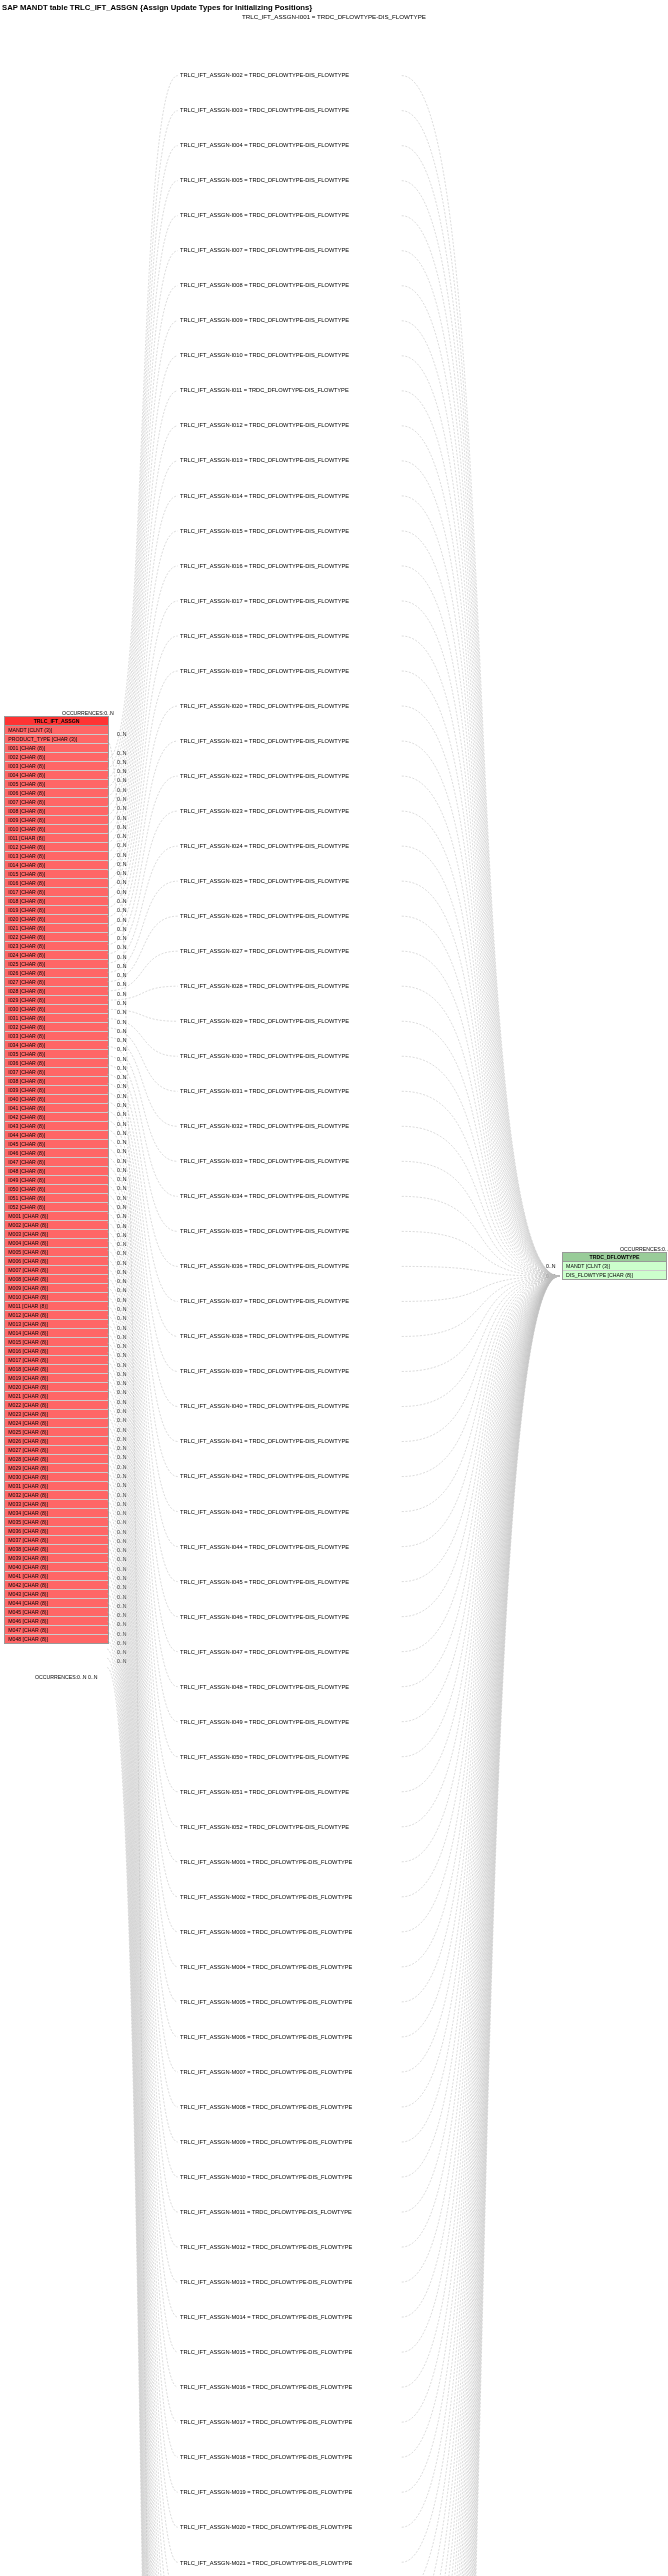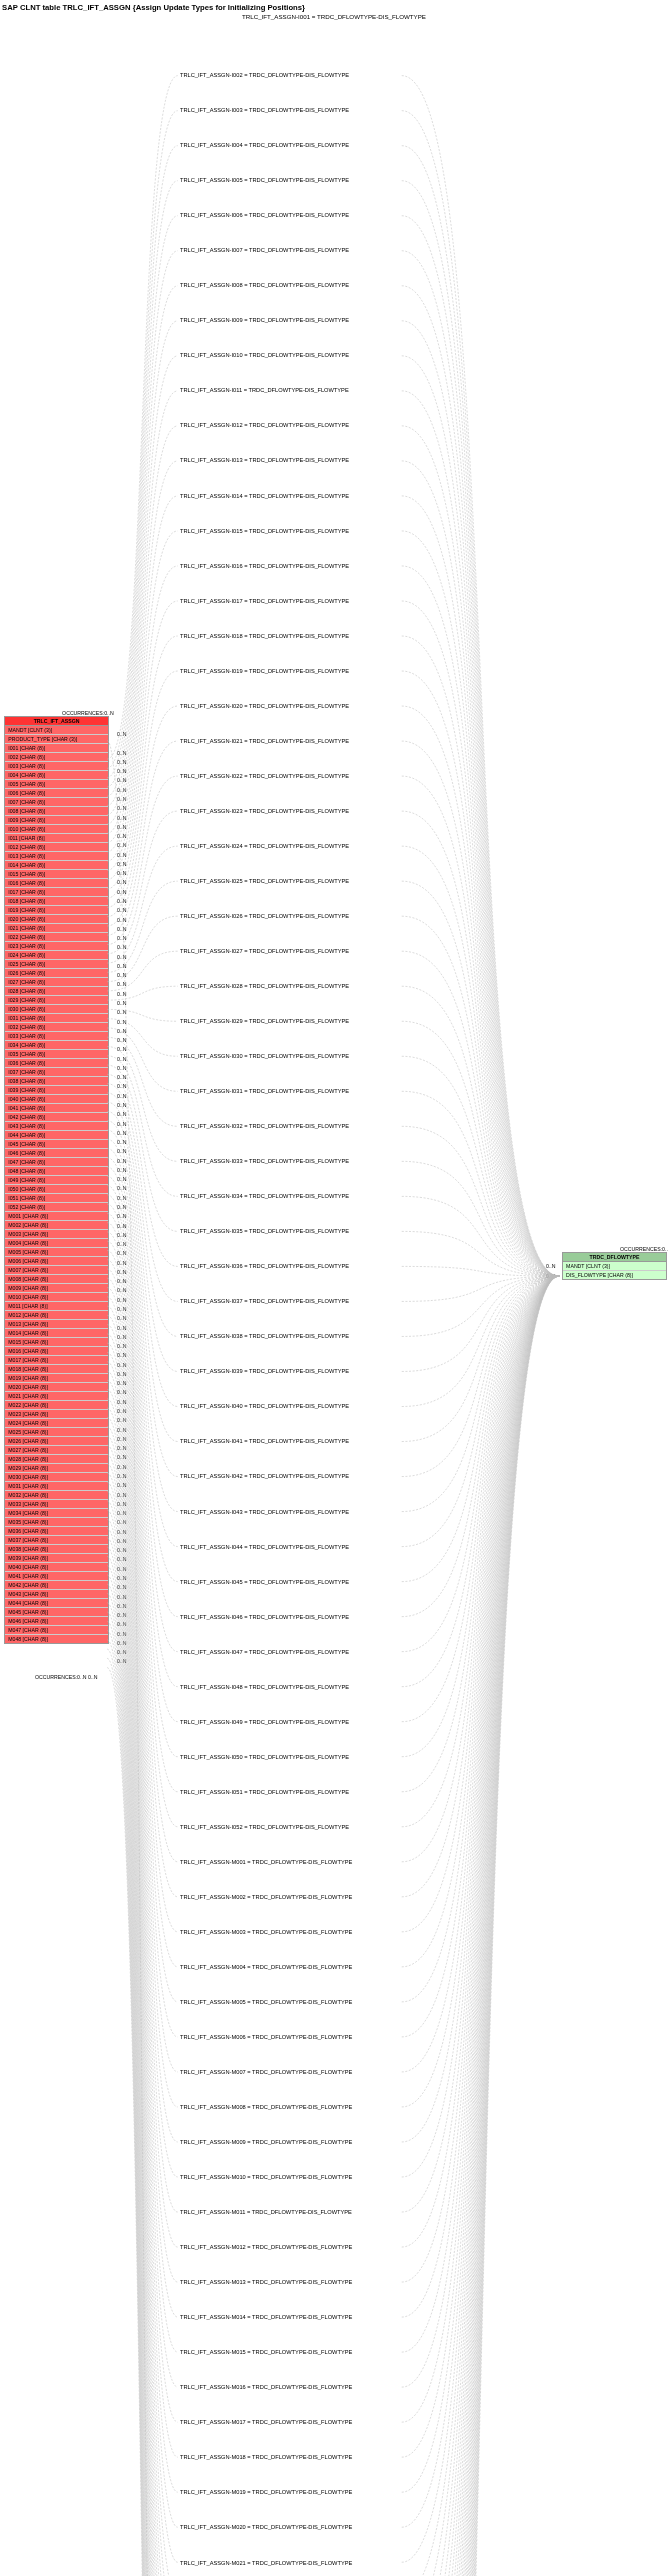--- a/index.html
+++ b/index.html
@@ -15,21 +15,21 @@
   .right .hdr{background:#9c9}
   .right .row{background:#cfc}
   .flowline{position:absolute;font-size:5.7px;white-space:nowrap}
   .smallnote{position:absolute;font-size:5.2px;white-space:nowrap}
   svg.lines{position:absolute;left:0;top:0;pointer-events:none}
 </style>
 </head>
 <body>
 <div class="page" id="page" style="height: 3618px;">
 
-<div class="title">SAP CLNT table TRLC_IFT_ASSGN {Assign Update Types for Initializing Positions}</div>
+<div class="title">SAP MANDT table TRLC_IFT_ASSGN {Assign Update Types for Initializing Positions}</div>
 <div class="subtitle">TRLC_IFT_ASSGN-I001 = TRDC_DFLOWTYPE-DIS_FLOWTYPE</div>
 
 <div id="leftEntity" class="entity left" style="left:4.1px;top:716px;width:103px">
   <div class="smallnote" style="left:57px;top:-7.2px">OCCURRENCES:0..N</div>
   <div class="hdr">TRLC_IFT_ASSGN</div>
   <div id="leftRows">
         <div class="row">MANDT [CLNT (3)]</div>
         <div class="row">PRODUCT_TYPE [CHAR (3)]</div>
         <div class="row">I001 [CHAR (8)]</div>
         <div class="row">I002 [CHAR (8)]</div>

